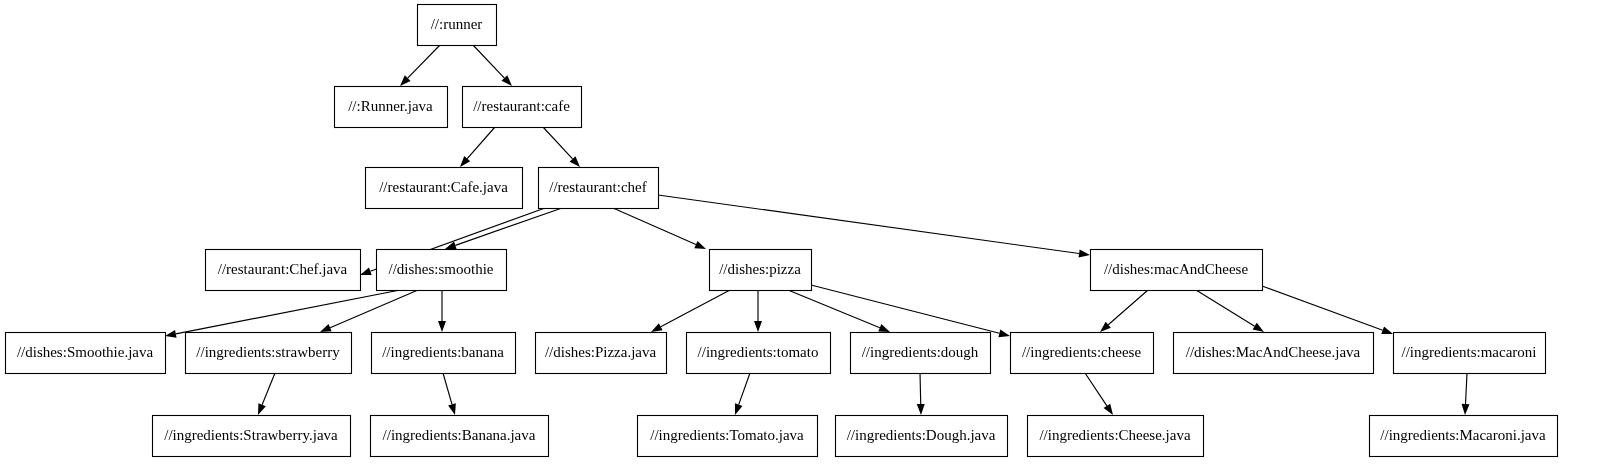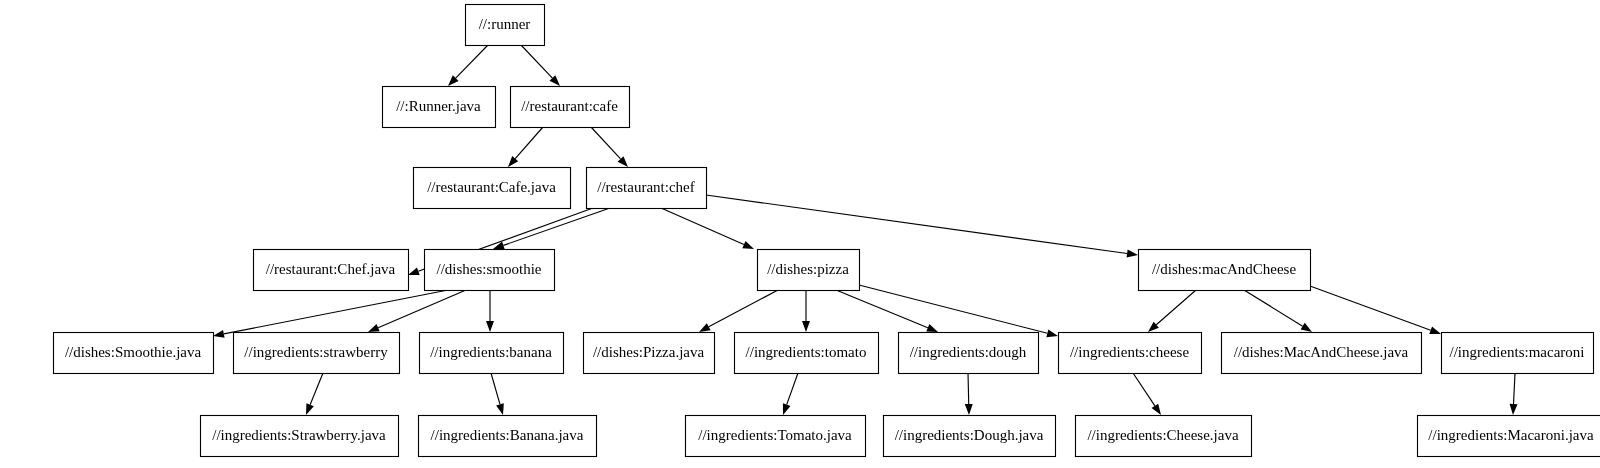--- a/index.html
+++ b/index.html
@@ -11,21 +11,20 @@
     width: 1600px;
     height: 468px;
     font-family: "Liberation Serif", "DejaVu Serif", serif;
     overflow: hidden;
   }
   #graph-root {
     position: relative;
     width: 1548px;
     height: 468px;
     background: #ffffff;
-    margin-left: 48px;
   }
   #graph-svg {
     position: absolute;
     top: 0;
     left: 0;
     width: 1600px;
     height: 468px;
     display: block;
   }
   .node-box {

